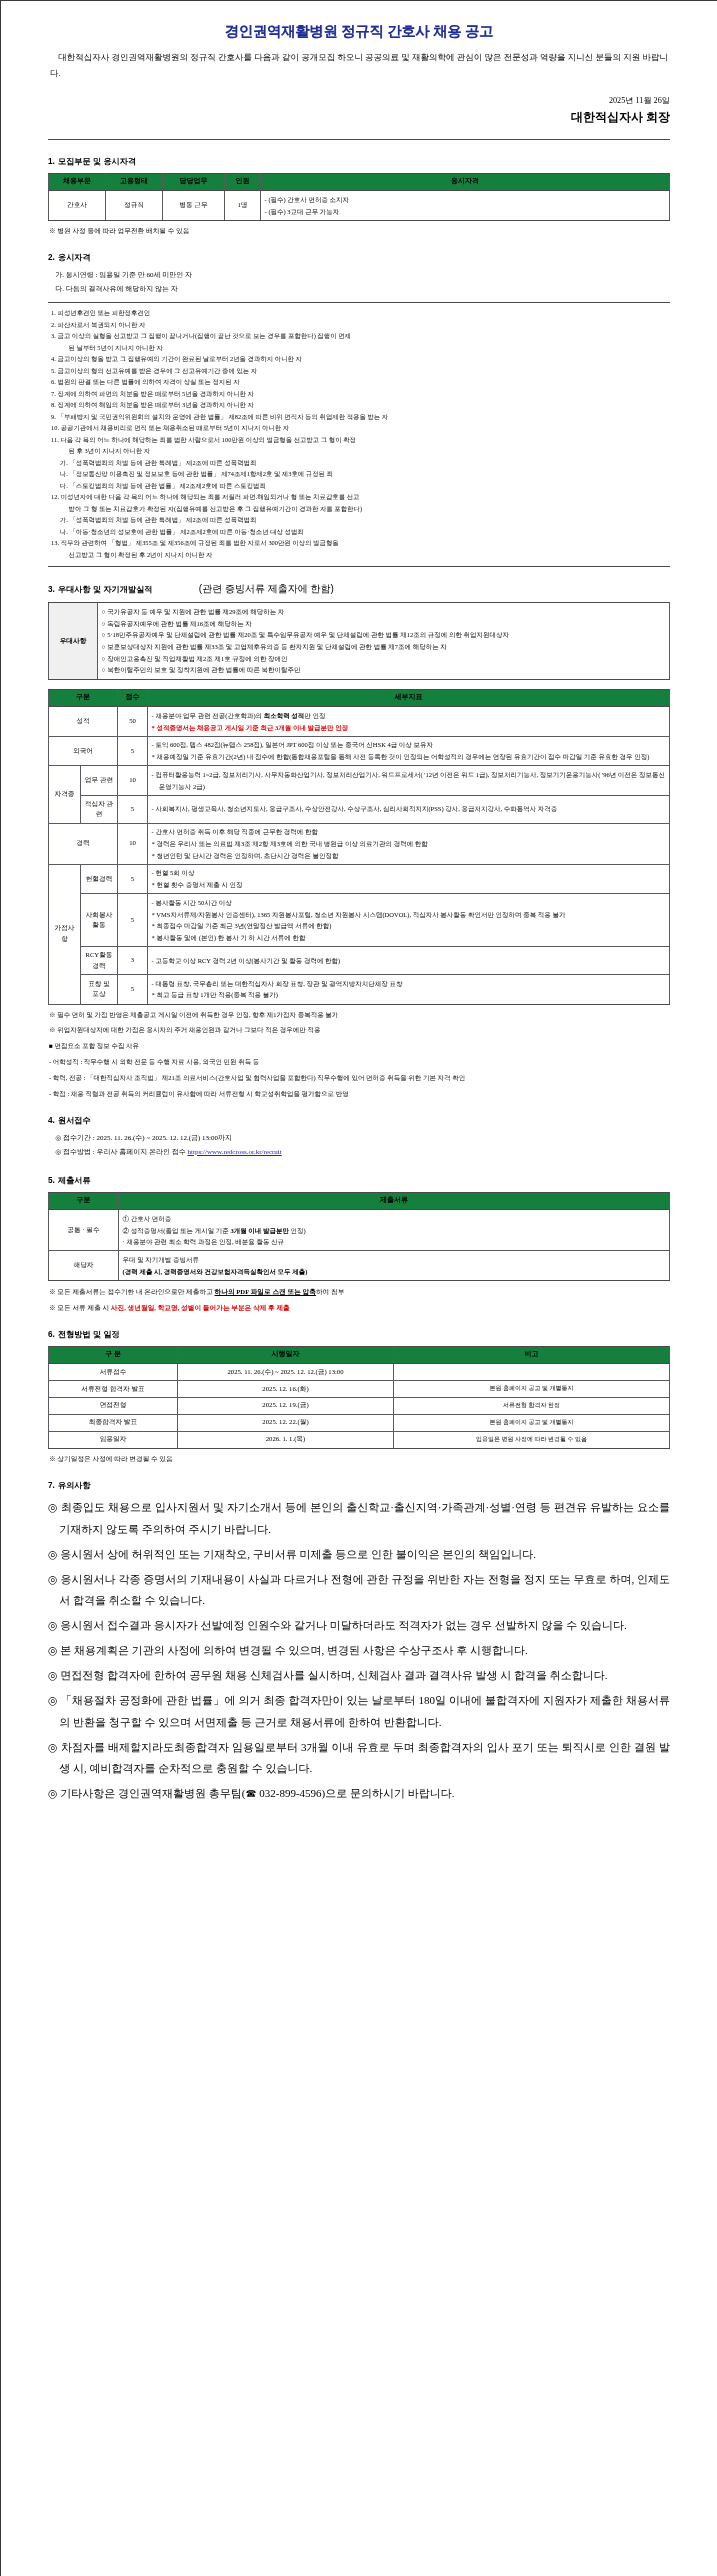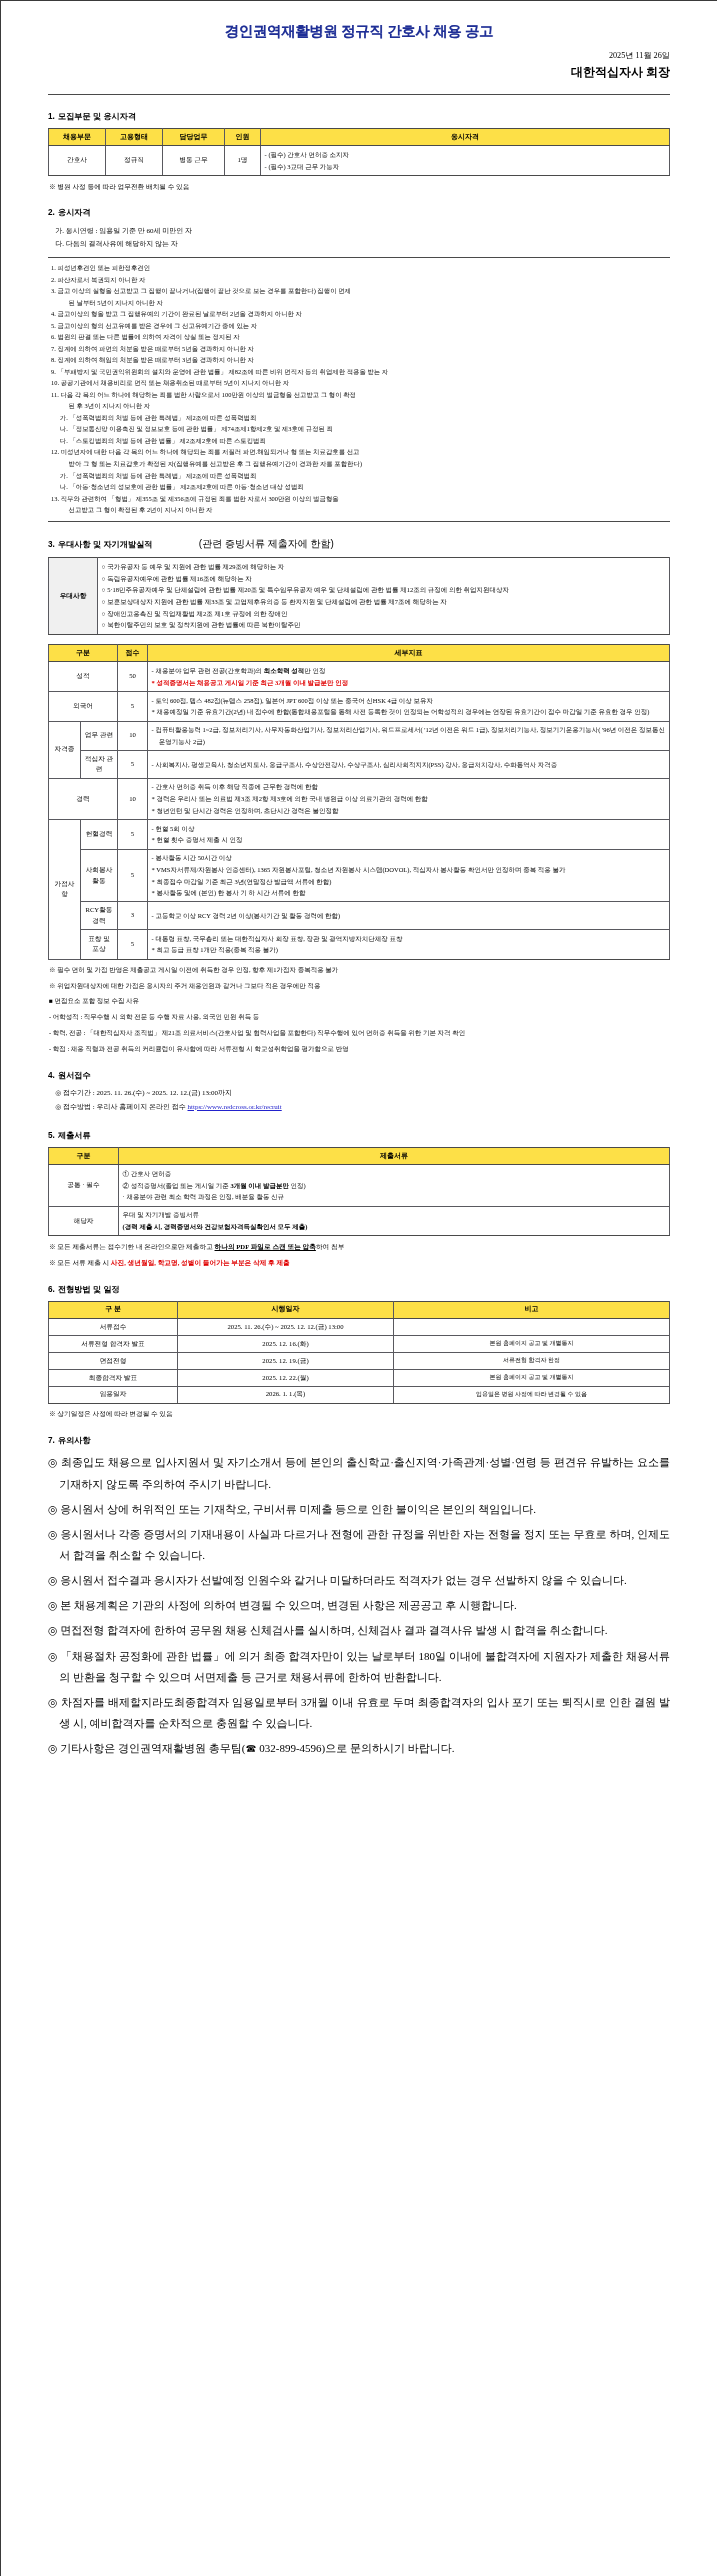--- a/index.html
+++ b/index.html
@@ -54,21 +54,21 @@
 
   table.grid { border-collapse: collapse; width: 100%; table-layout: fixed; }
   table.grid th, table.grid td {
     border: 0.5px solid #59595f;
     padding: 2.6px 3.6px;
     font-size: 6.7px;
     line-height: 1.6;
     vertical-align: middle;
   }
   table.grid thead th {
-    background: #fde047;
+    background: #15803d;
     font-weight: bold;
     font-size: 7px;
     border-top: 1px solid #4a4a4a;
     border-bottom: 1px solid #4a4a4a;
   }
   table.grid tbody tr:last-child td { border-bottom: 1px solid #4a4a4a; }
   td.c { text-align: center; }
   td.l { text-align: left; }
 
   .note { font-size: 6.7px; margin: 4.6px 0 0 1px; line-height: 1.7; }
@@ -113,20 +113,21 @@
     text-align: justify;
   }
 </style>
 </head>
 <body>
 
 <div class="page">
 
   <h1 class="doc-title">경인권역재활병원 정규직 간호사 채용 공고</h1>
 
+  <p class="intro">대한적십자사 경인권역재활병원의 정규직 간호사를 다음과 같이 공개모집 하오니 공공의료 및 재활의학에 관심이 많은 전문성과 역량을 지니신 분들의 지원 바랍니다.</p>
 
   <div class="sign-block">
     <div class="sign-date">2025년 11월 26일</div>
     <div class="sign-org">대한적십자사 회장</div>
   </div>
 
   <hr class="hr-thick">
 
   <h2 class="section">
     <span class="idx">1.</span><span>모집부문 및 응시자격</span>
@@ -444,21 +445,21 @@
   <div class="note">※ 상기일정은 사정에 따라 변경될 수 있음</div>
 
   <h2 class="section">
     <span class="idx">7.</span><span>유의사항</span>
   </h2>
   <ol class="num" id="notice-list">
       <li>◎ 최종입도 채용으로 입사지원서 및 자기소개서 등에 본인의 출신학교·출신지역·가족관계·성별·연령 등 편견유 유발하는 요소를 기재하지 않도록 주의하여 주시기 바랍니다.</li>
       <li>◎ 응시원서 상에 허위적인 또는 기재착오, 구비서류 미제출 등으로 인한 불이익은 본인의 책임입니다.</li>
       <li>◎ 응시원서나 각종 증명서의 기재내용이 사실과 다르거나 전형에 관한 규정을 위반한 자는 전형을 정지 또는 무효로 하며, 인제도서 합격을 취소할 수 있습니다.</li>
       <li>◎ 응시원서 접수결과 응시자가 선발예정 인원수와 같거나 미달하더라도 적격자가 없는 경우 선발하지 않을 수 있습니다.</li>
-      <li>◎ 본 채용계획은 기관의 사정에 의하여 변경될 수 있으며, 변경된 사항은 제공공고 후 시행합니다.</li>
+      <li>◎ 본 채용계획은 기관의 사정에 의하여 변경될 수 있으며, 변경된 사항은 수상구조사 후 시행합니다.</li>
       <li>◎ 면접전형 합격자에 한하여 공무원 채용 신체검사를 실시하며, 신체검사 결과 결격사유 발생 시 합격을 취소합니다.</li>
       <li>◎ 「채용절차 공정화에 관한 법률」에 의거 최종 합격자만이 있는 날로부터 180일 이내에 불합격자에 지원자가 제출한 채용서류의 반환을 청구할 수 있으며 서면제출 등 근거로 채용서류에 한하여 반환합니다.</li>
       <li>◎ 차점자를 배제할지라도최종합격자 임용일로부터 3개월 이내 유효로 두며 최종합격자의 입사 포기 또는 퇴직시로 인한 결원 발생 시, 예비합격자를 순차적으로 충원할 수 있습니다.</li>
       <li>◎ 기타사항은 경인권역재활병원 총무팀(☎ 032-899-4596)으로 문의하시기 바랍니다.</li>
     </ol>
 
 </div>
 
 
 </body></html>

